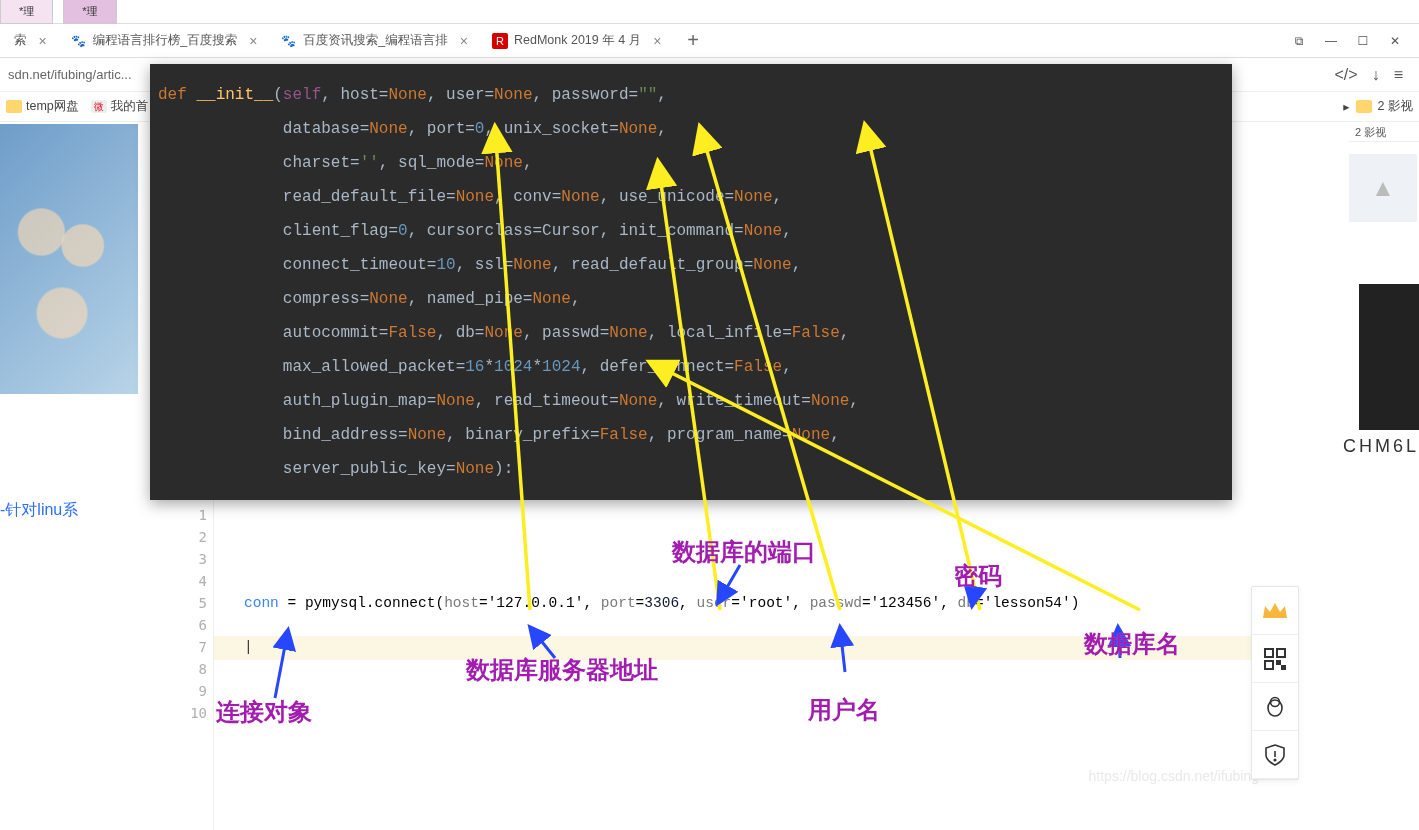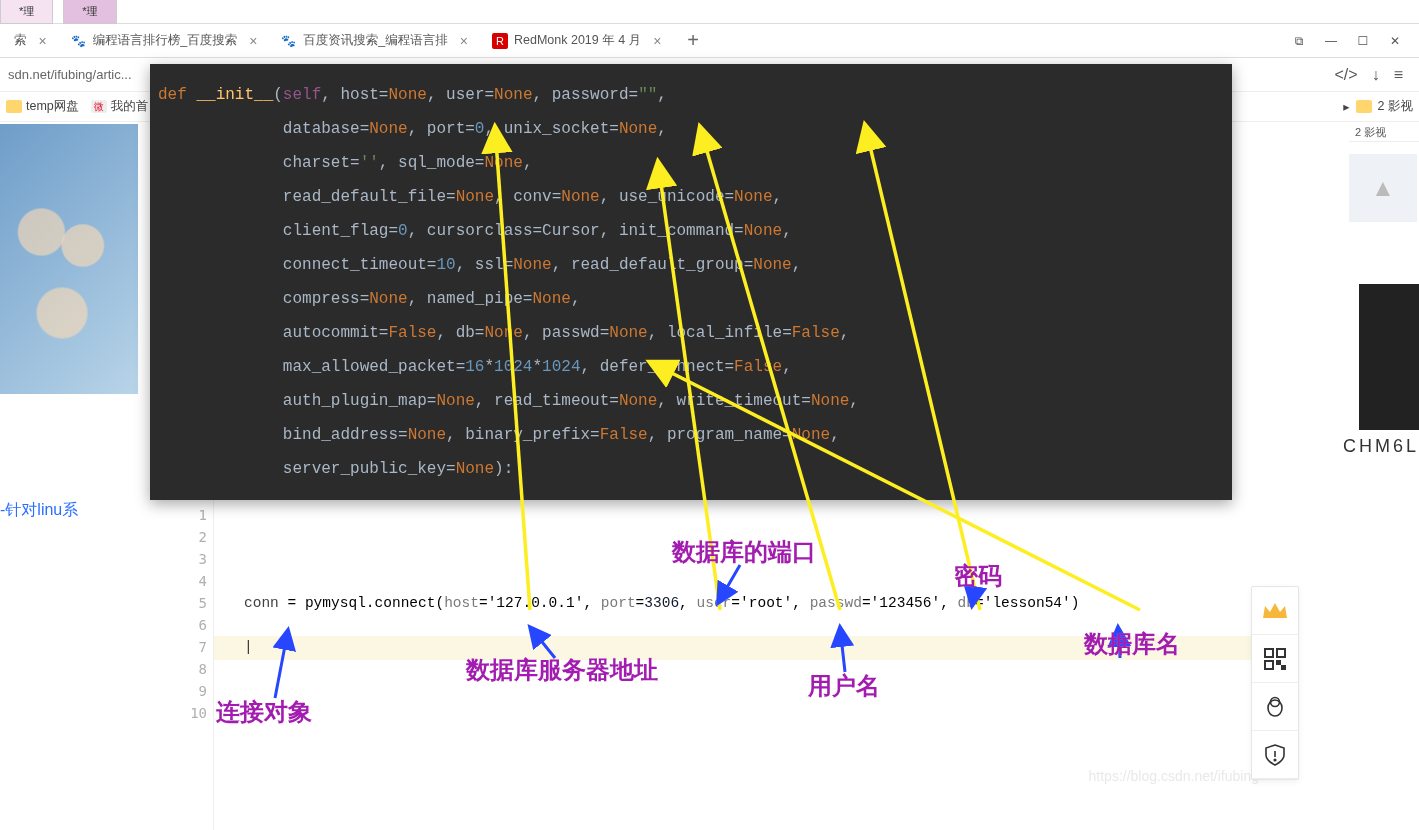--- a/index.html
+++ b/index.html
@@ -34,21 +34,21 @@
 .sidelink a{color:#2b6fff;}
 
 .darkcode{position:absolute;left:150px;top:64px;width:1082px;height:436px;background:#2b2b2b;color:#a9b7c6;font-family:Consolas,"Courier New",monospace;font-size:16px;line-height:34px;padding:14px 8px 0 8px;box-shadow:0 4px 14px rgba(0,0,0,.35);white-space:pre;z-index:8;letter-spacing:0}
 .kw{color:#cc7832}.num{color:#6897bb}.lit{color:#cc7832}.str{color:#6a8759}.fn{color:#ffc66d}.self{color:#94558d}
 
 .article{position:absolute;left:180px;top:500px;right:130px;bottom:0;background:#fff;border-top:none}
 .gutter{position:absolute;left:0;top:0;bottom:0;width:34px;background:#fff;border-right:1px solid #eee;color:#b0b0b0;font-family:Consolas,monospace;font-size:14px;text-align:right;padding-right:6px;padding-top:4px;line-height:22px}
 .codearea{position:absolute;left:34px;right:0;top:0;bottom:0;font-family:Consolas,"Courier New",monospace;font-size:14.5px;padding-top:4px;line-height:22px;color:#333}
 .hlline{position:absolute;left:34px;right:0;top:136px;height:24px;background:#fcf7e3}
 .water{position:absolute;right:30px;top:268px;color:#e9e9e9;font-size:14px;font-family:Arial}
-.c-kw{color:#404040}.c-par{color:#7a7a7a}.c-str{color:#000000}.c-num{color:#0f172a}
+.c-kw{color:#3b82f6}.c-par{color:#7a7a7a}.c-str{color:#000000}.c-num{color:#0f172a}
 .codeline{position:relative}
 .codearea .codeline:nth-child(5){color:#000}
 
 .anno{position:absolute;font-size:24px;color:#a21caf;font-weight:700;text-shadow:0 0 1px rgba(255,255,255,.4);z-index:20}
 
 svg.ovl{position:absolute;left:0;top:0;width:1419px;height:830px;pointer-events:none;z-index:15}
 
 .rpanel{position:absolute;right:120px;top:586px;width:48px;background:#fff;border:1px solid #e6e6e6;border-radius:2px;box-shadow:0 2px 6px rgba(0,0,0,.06);z-index:25}
 .rpanel .cell{height:48px;display:flex;align-items:center;justify-content:center;border-bottom:1px solid #eee;font-size:22px;color:#555}
 .rpanel .vip{color:#f0a500}
@@ -160,21 +160,21 @@
     <div class="codeline" id="exline" style="padding-left:30px"><span class="c-kw">conn</span> = pymysql.connect(<span class="c-par">host</span>=<span class="c-str">'127.0.0.1'</span>, <span class="c-par">port</span>=<span class="c-num">3306</span>, <span class="c-par">user</span>=<span class="c-str">'root'</span>, <span class="c-par">passwd</span>=<span class="c-str">'123456'</span>, <span class="c-par">db</span>=<span class="c-str">'lesson54'</span>)</div>
     <div class="codeline">&nbsp;</div>
     <div class="codeline" style="padding-left:30px">|</div>
   </div>
   <div class="water">https://blog.csdn.net/ifubing</div>
 </div>
 
 <div class="anno" style="left:672px;top:536px">数据库的端口</div>
 <div class="anno" style="left:954px;top:560px">密码</div>
 <div class="anno" style="left:466px;top:654px">数据库服务器地址</div>
-<div class="anno" style="left:808px;top:670px">用户名</div>
+<div class="anno" style="left:808px;top:694px">用户名</div>
 <div class="anno" style="left:1084px;top:628px">数据库名</div>
 <div class="anno" style="left:216px;top:696px">连接对象</div>
 
 <svg class="ovl">
   <defs>
     <marker id="ah-y" viewBox="0 0 12 12" refX="10" refY="6" markerWidth="9" markerHeight="9" orient="auto">
       <path d="M0,0 L12,6 L0,12 Z" fill="#fcee21"></path>
     </marker>
     <marker id="ah-b" viewBox="0 0 12 12" refX="10" refY="6" markerWidth="8" markerHeight="8" orient="auto">
       <path d="M0,0 L12,6 L0,12 Z" fill="#2746ff"></path>

